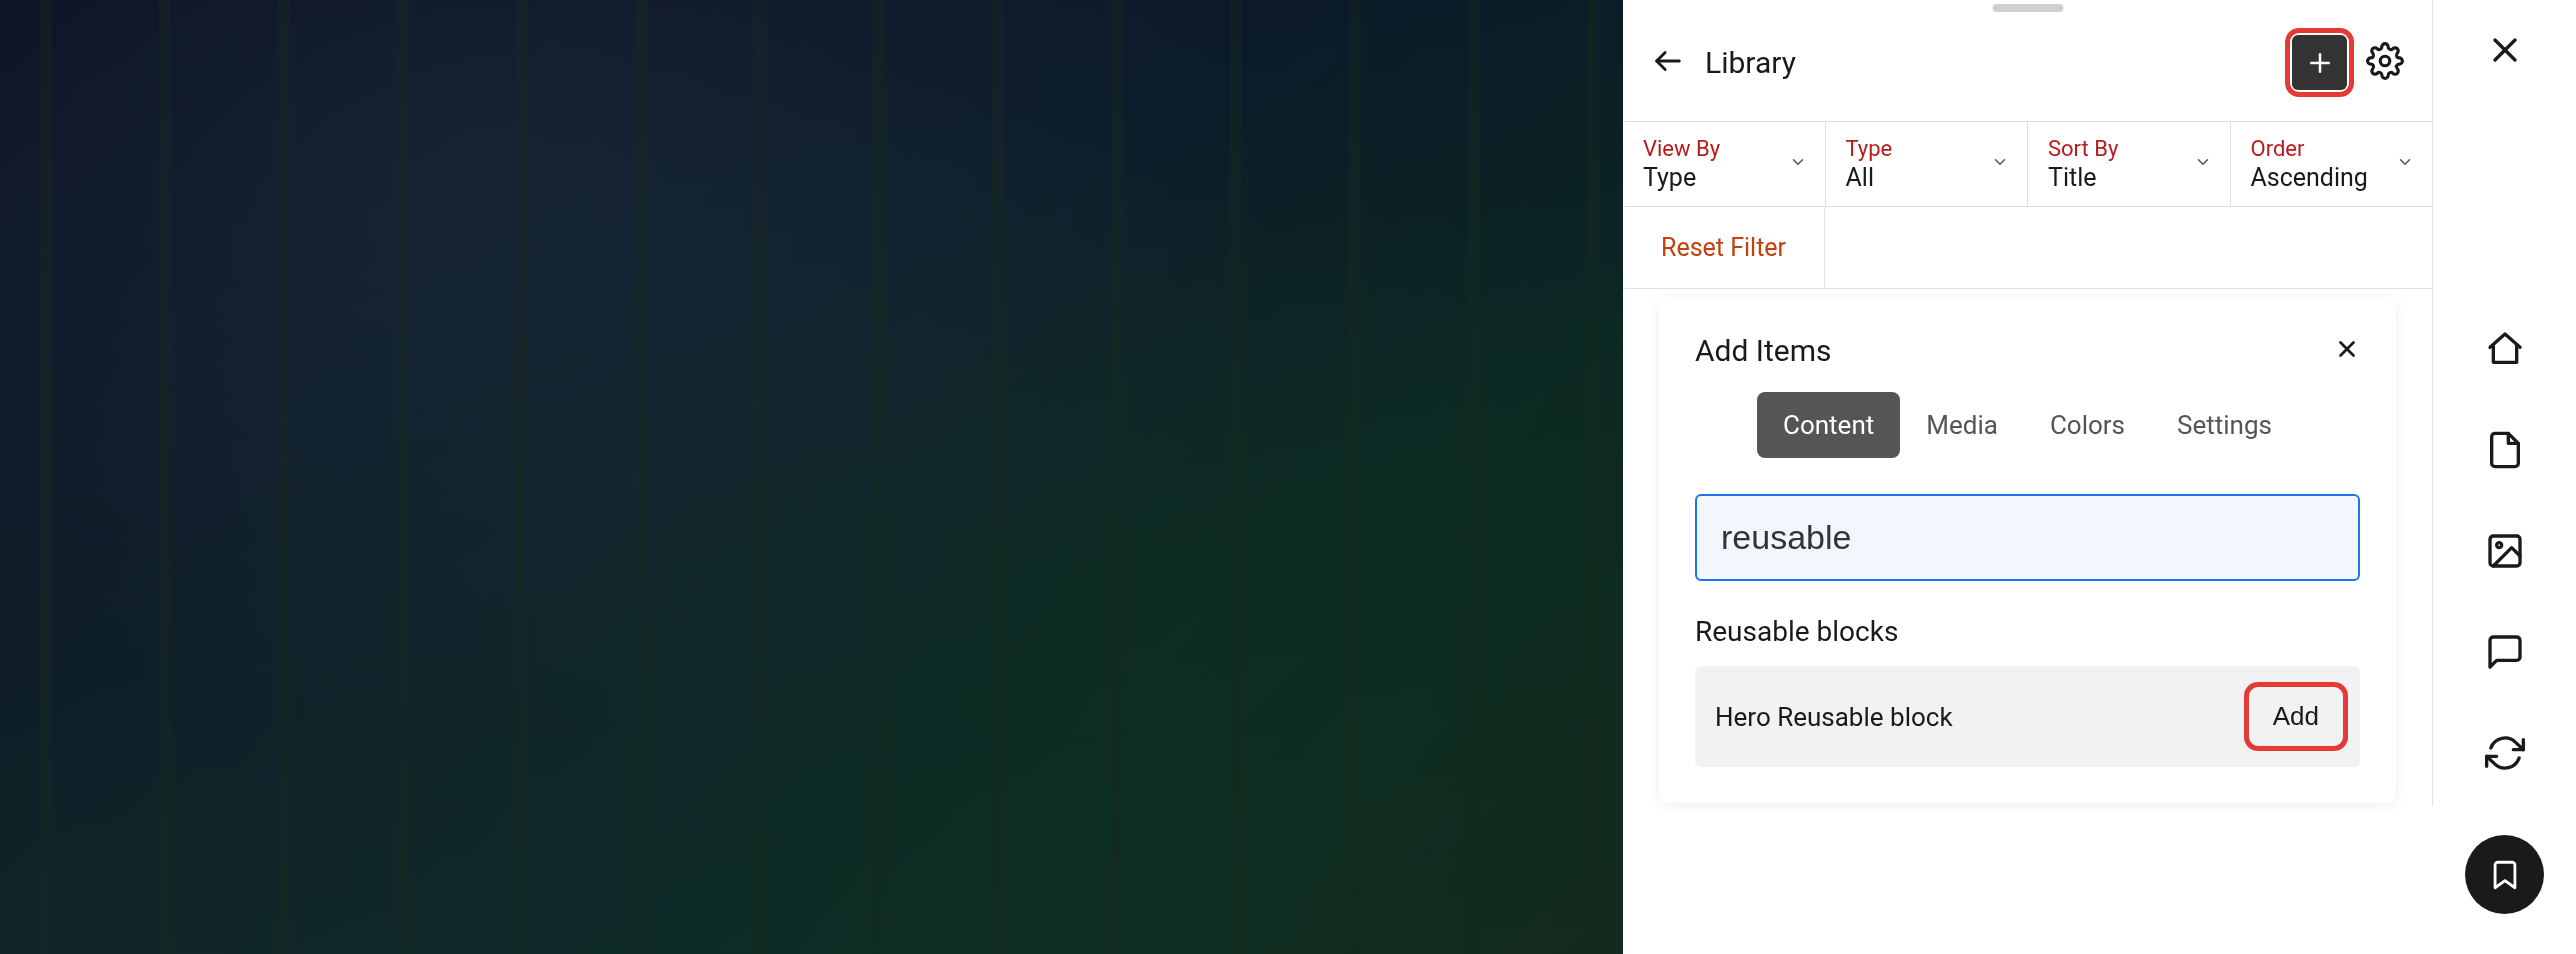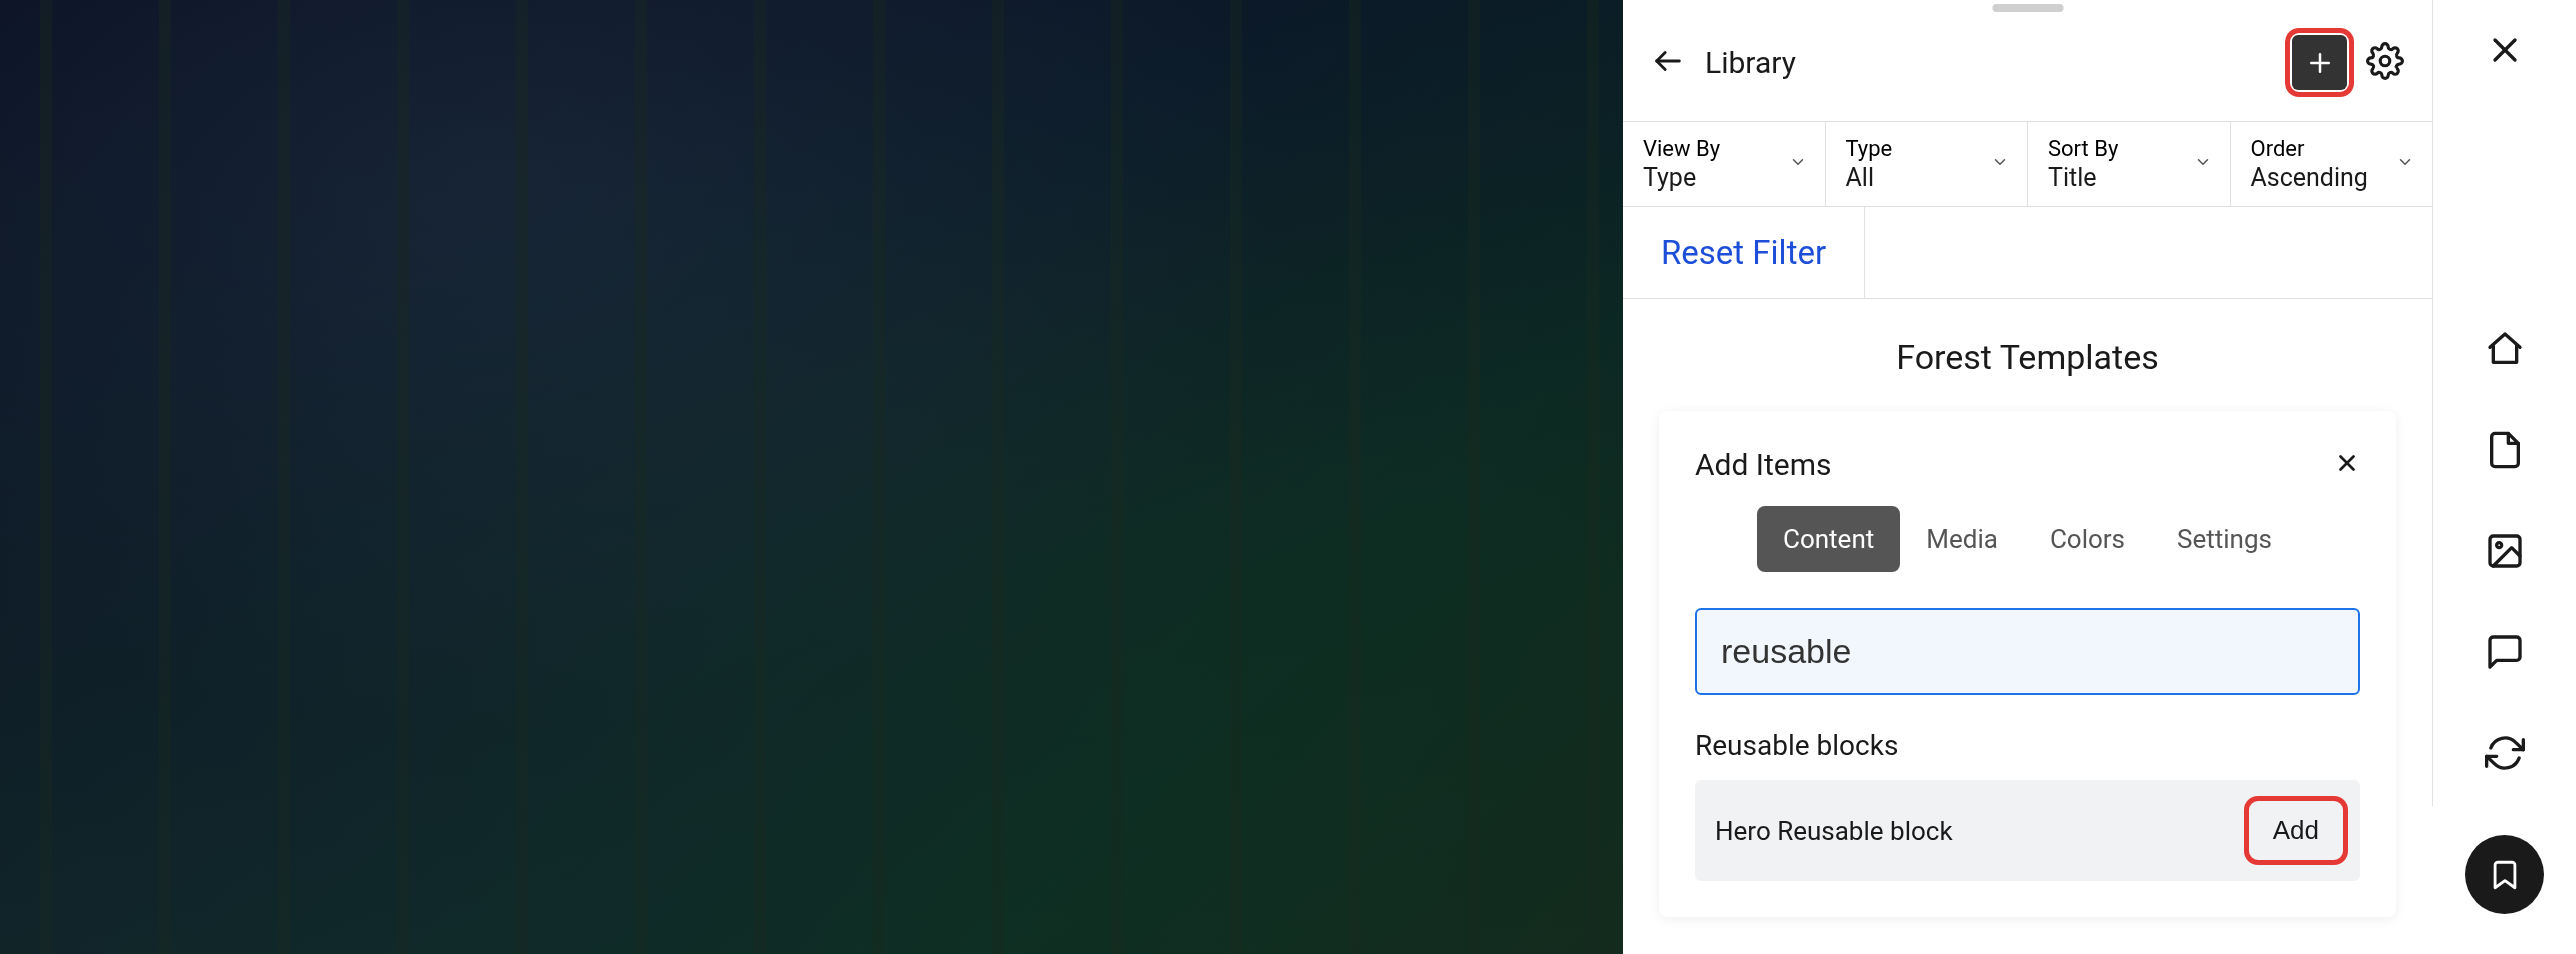--- a/index.html
+++ b/index.html
@@ -77,38 +77,38 @@
       flex: 1;
       padding: 14px 20px;
       border-right: 1px solid #e0e0e0;
       display: flex;
       flex-direction: column;
       gap: 2px;
       position: relative;
       cursor: pointer;
     }
     .filter-cell:last-child { border-right: none; }
-    .filter-label { font-size: 22px; color: #000000; }
+    .filter-label { font-size: 22px; color: #b91c1c; }
     .filter-value { font-size: 25px; color: #1a1a1a; }
     .chevron {
       position: absolute;
       right: 18px;
       top: 50%;
       transform: translateY(-50%);
     }
     .chevron svg { width: 18px; height: 18px; stroke: #555; }
 
     .reset-row {
       display: flex;
       border-bottom: 1px solid #e0e0e0;
     }
     .reset-filter {
       padding: 26px 38px;
-      font-size: 33px;
-      color: #1d4ed8;
+      font-size: 25px;
+      color: #c2410c;
       border-right: 1px solid #e0e0e0;
       cursor: pointer;
     }
 
     .section-title {
       text-align: center;
       font-size: 34px;
       font-weight: 400;
       padding: 38px 0 26px 0;
       color: #1a1a1a;
@@ -264,21 +264,20 @@
       <span class="chevron"><svg viewBox="0 0 24 24" fill="none" stroke-width="2" stroke-linecap="round" stroke-linejoin="round">
             <polyline points="6 9 12 15 18 9"></polyline>
           </svg></span>
     </div>
   </div>
 
   <div class="reset-row">
     <div class="reset-filter">Reset Filter</div>
   </div>
 
-  <div class="section-title">Forest Templates</div>
 
   <div class="card">
     <div class="card-header">
       <div class="card-title">Add Items</div>
       <div class="card-close">
         <svg viewBox="0 0 24 24" fill="none" stroke-width="2.5" stroke-linecap="round">
             <line x1="6" y1="6" x2="18" y2="18"></line>
             <line x1="6" y1="18" x2="18" y2="6"></line>
           </svg>
       </div>

